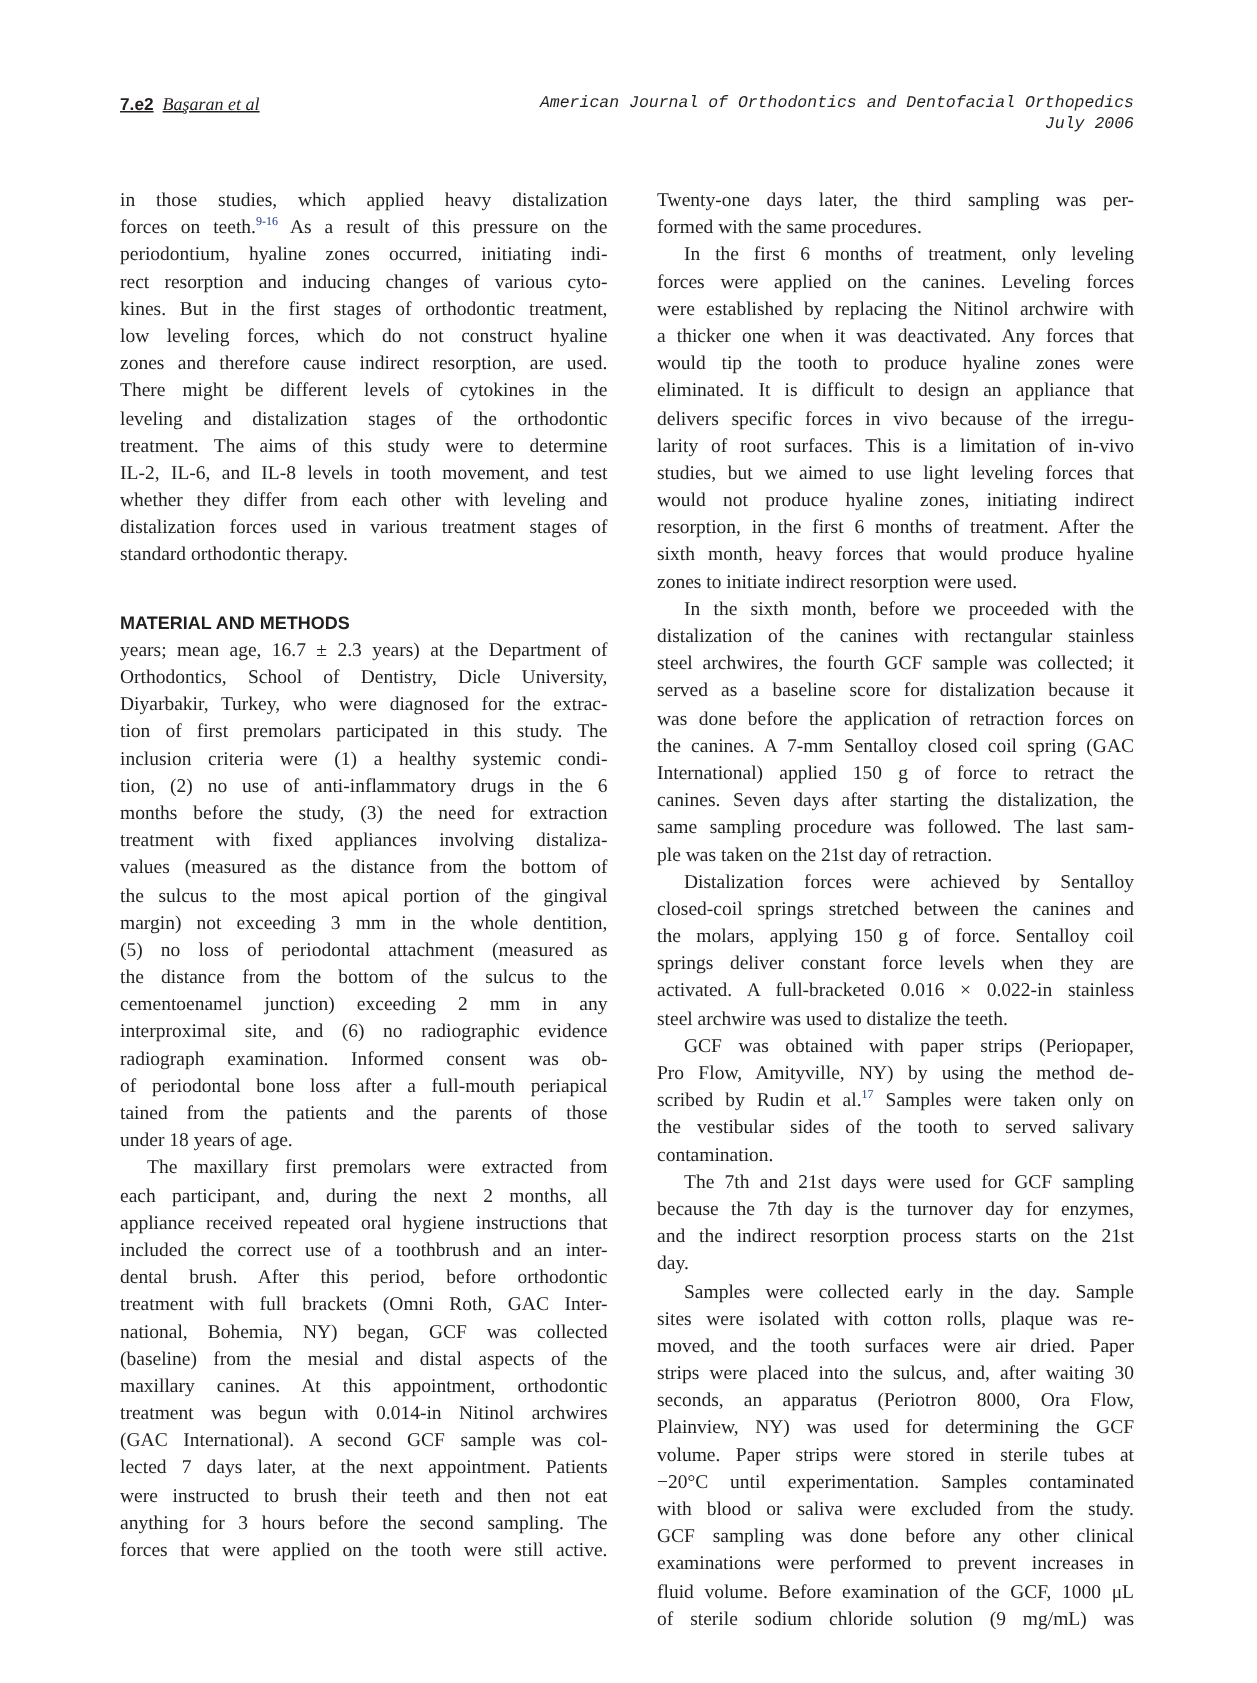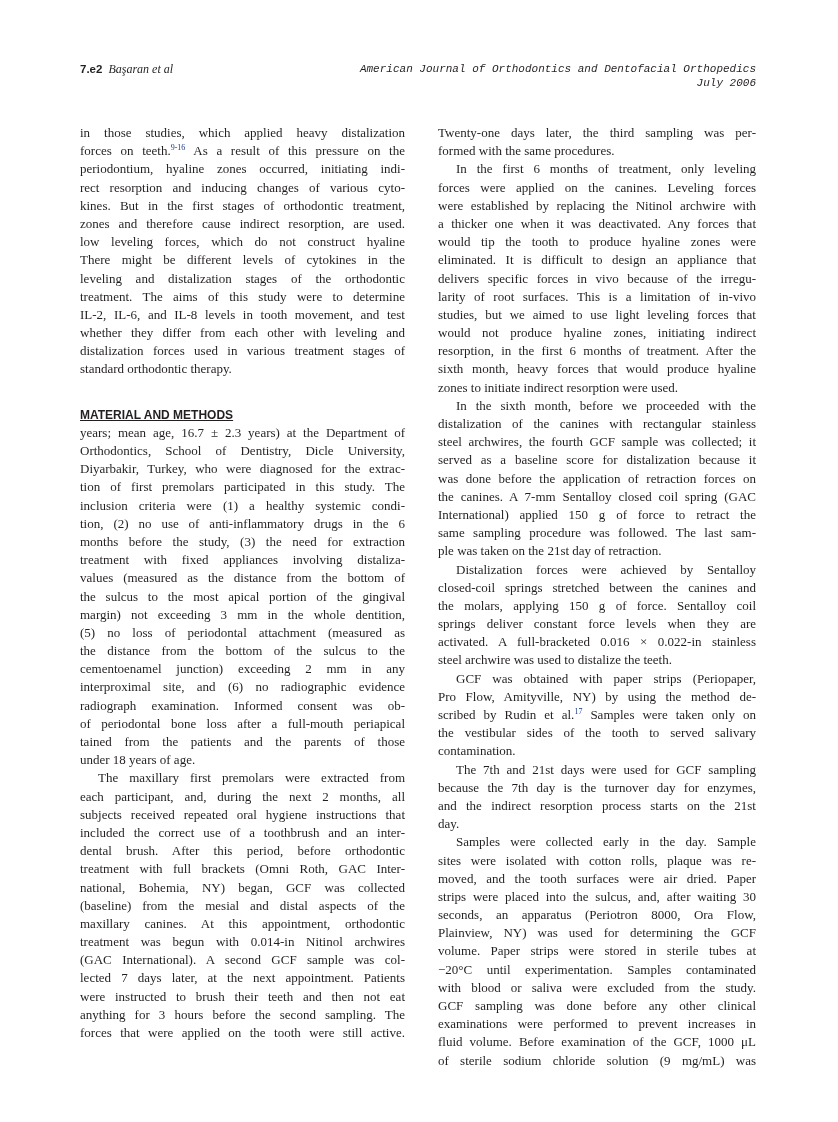--- a/index.html
+++ b/index.html
@@ -1,50 +1,50 @@
 <!DOCTYPE html>
 <html><head>
 <meta charset="utf-8">
 <style>
   html, body { margin: 0; padding: 0; background: #ffffff; }
   body { width: 838px; height: 1122px; position: relative; overflow: hidden; color: #231f20; }
-  .header-left { position: absolute; left: 80px; top: 62px; font-family: "Liberation Sans", sans-serif; font-size: 11.5px; white-space: nowrap; }
+  .header-left { position: absolute; left: 80px; top: 62px; font-family: "Liberation Sans", sans-serif; font-size: 11.5px; white-space: nowrap; text-decoration: underline; }
   .header-left .pg { font-weight: bold; }
   .header-left .auth { font-family: "Liberation Serif", serif; font-style: italic; margin-left: 6px; font-size: 12px; }
   .header-right { position: absolute; right: 82px; top: 62px; text-align: right; font-family: Liberation Mono, monospace; font-style: italic; font-size: 11px; line-height: 14px; }
   .col { position: absolute; top: 124px; font-family: "Liberation Serif", serif; font-size: 13px; line-height: 18.2px; }
   .col-left { left: 80px; width: 325px; }
   .col-right { left: 438px; width: 318px; }
   .ln { display: block; white-space: nowrap; text-align: justify; text-align-last: justify; height: 18.2px; overflow: visible; }
   .ln.last { text-align-last: left; }
   .ln.ind { padding-left: 18px; }
   .gap { height: 22px; }
-  .heading { font-family: "Liberation Sans", sans-serif; font-weight: bold; font-size: 12px; height: 18.2px; line-height: 18.2px; display: block; text-decoration: underline; }
+  .heading { font-family: "Liberation Sans", sans-serif; font-weight: bold; font-size: 12px; height: 18.2px; line-height: 18.2px; display: block; }
   sup { font-size: 8px; line-height: 0; vertical-align: 5px; color: #1a3a8a; }
 </style>
 </head>
 <body>
 
 <div class="header-left">
   <span class="pg">7.e2</span><span class="auth">Başaran et al</span>
 </div>
 <div class="header-right">
   <div>American Journal of Orthodontics and Dentofacial Orthopedics</div>
   <div>July 2006</div>
 </div>
 
 <div class="col col-left">
   <div>
     <span class="ln">in those studies, which applied heavy distalization</span>
     <span class="ln"><span>forces on teeth.</span><sup>9-16</sup><span> As a result of this pressure on the</span></span>
     <span class="ln">periodontium, hyaline zones occurred, initiating indi-</span>
     <span class="ln">rect resorption and inducing changes of various cyto-</span>
     <span class="ln">kines. But in the first stages of orthodontic treatment,</span>
+    <span class="ln">low leveling forces, which do not construct hyaline</span>
     <span class="ln">zones and therefore cause indirect resorption, are used.</span>
-    <span class="ln">low leveling forces, which do not construct hyaline</span>
     <span class="ln">There might be different levels of cytokines in the</span>
     <span class="ln">leveling and distalization stages of the orthodontic</span>
     <span class="ln">treatment. The aims of this study were to determine</span>
     <span class="ln">IL-2, IL-6, and IL-8 levels in tooth movement, and test</span>
     <span class="ln">whether they differ from each other with leveling and</span>
     <span class="ln">distalization forces used in various treatment stages of</span>
     <span class="ln last">standard orthodontic therapy.</span>
   </div>
   <div class="gap" style="height:27px"></div>
   <span class="heading">MATERIAL AND METHODS</span>
@@ -65,21 +65,21 @@
     <span class="ln">cementoenamel junction) exceeding 2 mm in any</span>
     <span class="ln">interproximal site, and (6) no radiographic evidence</span>
     <span class="ln">radiograph examination. Informed consent was ob-</span>
     <span class="ln">of periodontal bone loss after a full-mouth periapical</span>
     <span class="ln">tained from the patients and the parents of those</span>
     <span class="ln last">under 18 years of age.</span>
   </div>
   <div>
     <span class="ln ind">The maxillary first premolars were extracted from</span>
     <span class="ln">each participant, and, during the next 2 months, all</span>
-    <span class="ln">subjects received repeated oral hygiene instructions that</span>
+    <span class="ln">appliance received repeated oral hygiene instructions that</span>
     <span class="ln">included the correct use of a toothbrush and an inter-</span>
     <span class="ln">dental brush. After this period, before orthodontic</span>
     <span class="ln">treatment with full brackets (Omni Roth, GAC Inter-</span>
     <span class="ln">national, Bohemia, NY) began, GCF was collected</span>
     <span class="ln">(baseline) from the mesial and distal aspects of the</span>
     <span class="ln">maxillary canines. At this appointment, orthodontic</span>
     <span class="ln">treatment was begun with 0.014-in Nitinol archwires</span>
     <span class="ln">(GAC International). A second GCF sample was col-</span>
     <span class="ln">lected 7 days later, at the next appointment. Patients</span>
     <span class="ln">were instructed to brush their teeth and then not eat</span>
@@ -109,20 +109,21 @@
     <span class="ln last">zones to initiate indirect resorption were used.</span>
   </div>
   <div>
     <span class="ln ind">In the sixth month, before we proceeded with the</span>
     <span class="ln">distalization of the canines with rectangular stainless</span>
     <span class="ln">steel archwires, the fourth GCF sample was collected; it</span>
     <span class="ln">served as a baseline score for distalization because it</span>
     <span class="ln">was done before the application of retraction forces on</span>
     <span class="ln">the canines. A 7-mm Sentalloy closed coil spring (GAC</span>
     <span class="ln">International) applied 150 g of force to retract the</span>
+    <span class="ln">canines. Seven days after starting the distalization, the</span>
     <span class="ln">same sampling procedure was followed. The last sam-</span>
     <span class="ln last">ple was taken on the 21st day of retraction.</span>
   </div>
   <div>
     <span class="ln ind">Distalization forces were achieved by Sentalloy</span>
     <span class="ln">closed-coil springs stretched between the canines and</span>
     <span class="ln">the molars, applying 150 g of force. Sentalloy coil</span>
     <span class="ln">springs deliver constant force levels when they are</span>
     <span class="ln">activated. A full-bracketed 0.016 × 0.022-in stainless</span>
     <span class="ln last">steel archwire was used to distalize the teeth.</span>

